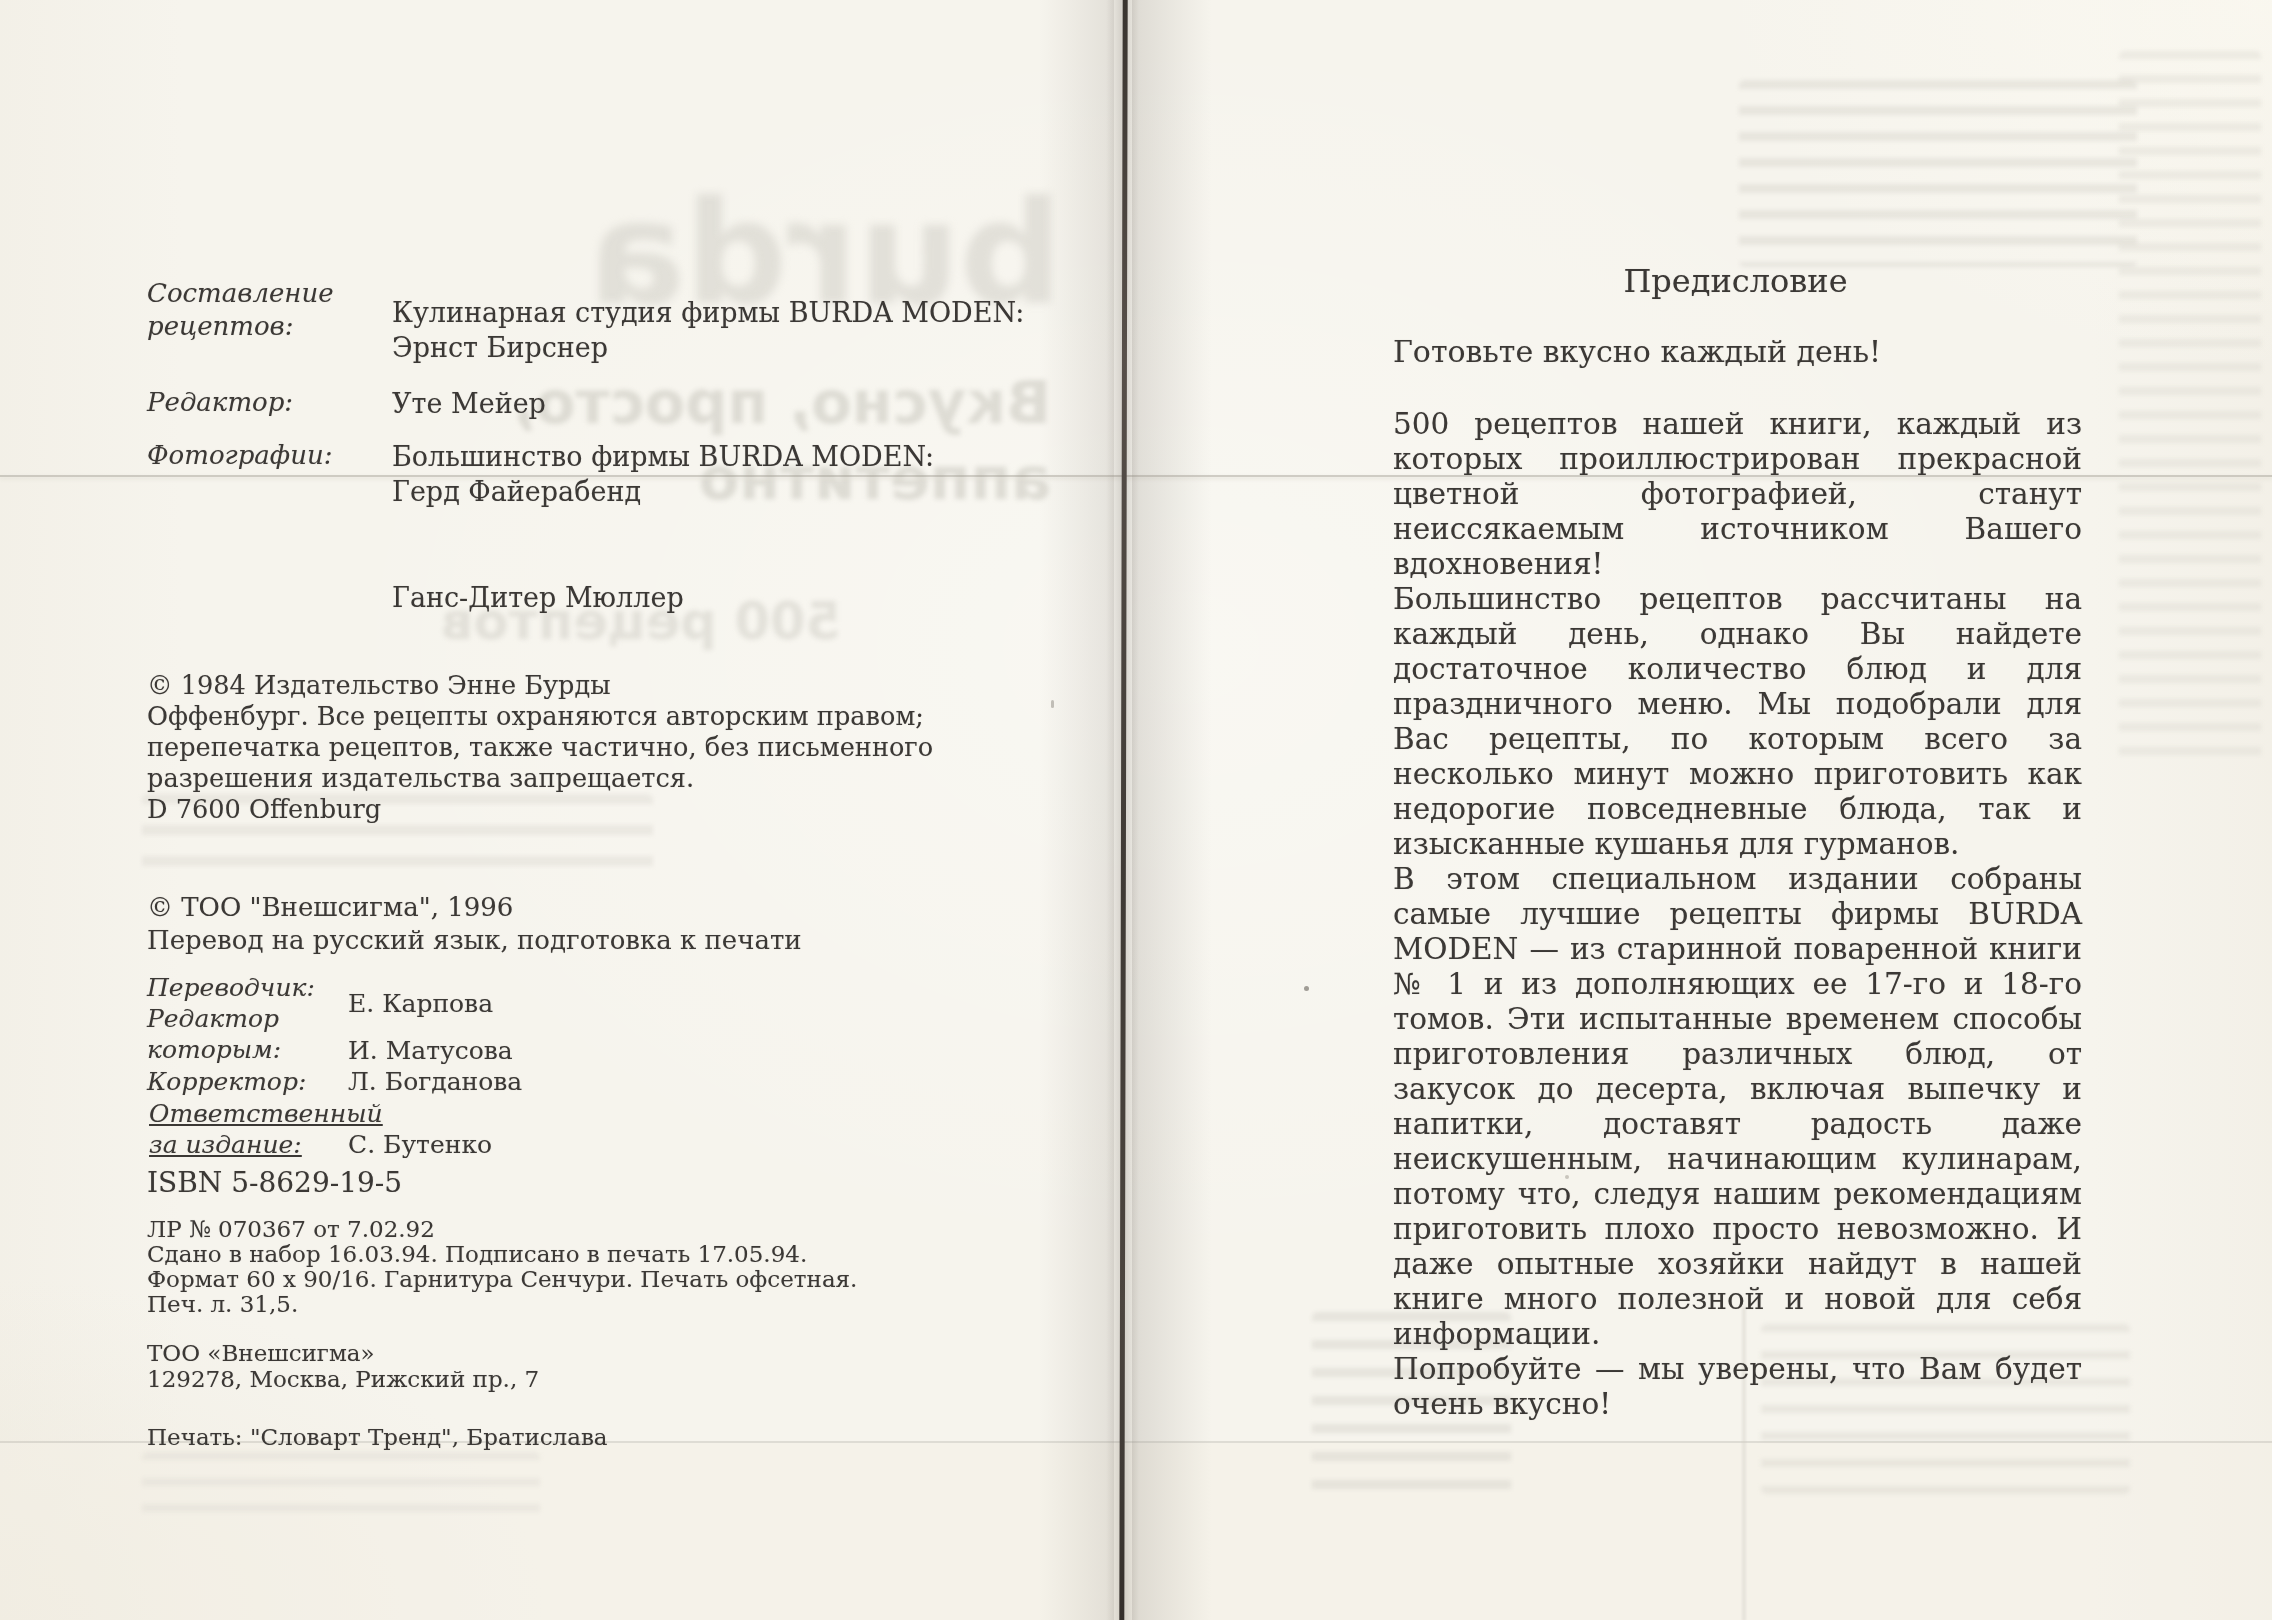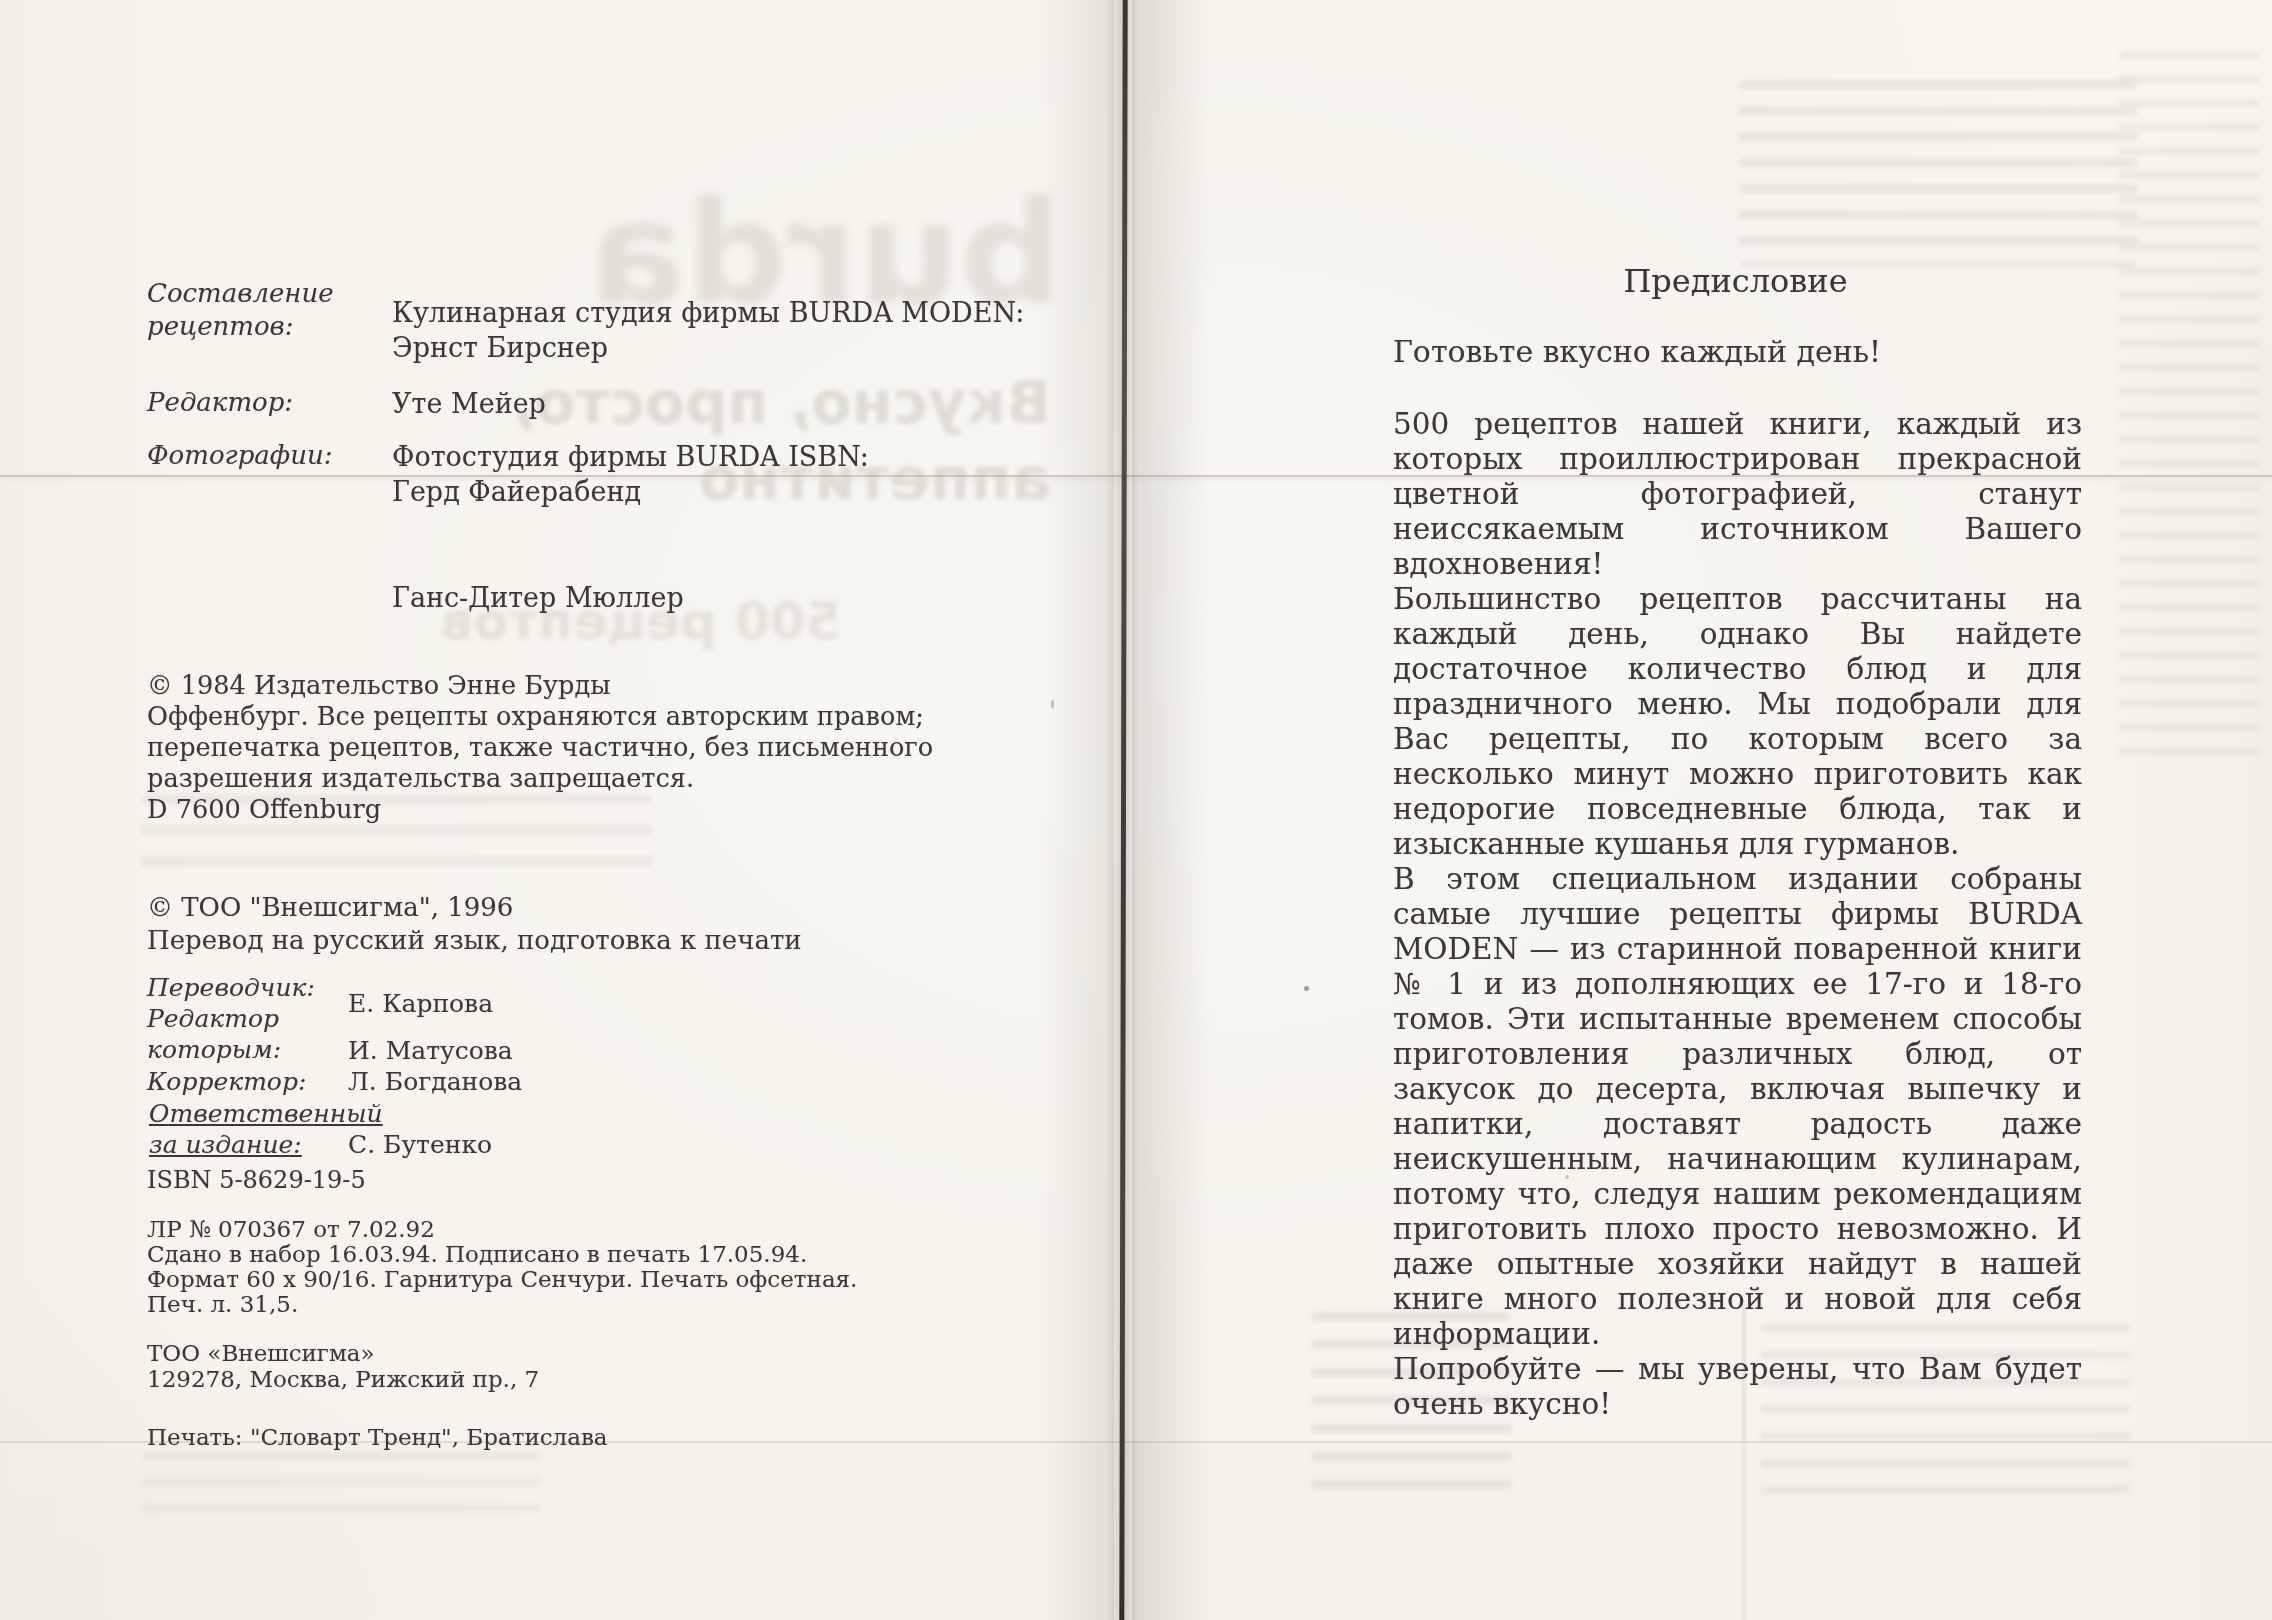--- a/index.html
+++ b/index.html
@@ -85,21 +85,21 @@
   .c3l{left:147px;top:439px;}  .c3v{left:392px;top:439px;}
   .c4l{left:147px;top:528px;}  .c4v{left:392px;top:580px;}
   .copy1984{left:147px;top:670px;font-size:25.6px;line-height:31px;}
   .copy1996{left:147px;top:891px;font-size:26px;line-height:33px;}
   .slbl{font-style:italic;font-size:25px;line-height:31px;}
   .sval{font-size:25px;line-height:31px;}
   .s1l{left:147px;top:972px;} .s1v{left:348px;top:972px;margin-top:16px;}
   .s2l{left:147px;top:1003px;} .s2v{left:348px;top:1035px;}
   .s3l{left:147px;top:1066px;} .s3v{left:348px;top:1066px;}
   .s4l{left:149px;top:1098px;text-decoration:underline;} .s4v{left:348px;top:1129px;}
-  .isbn{left:147px;top:1166px;font-size:24px;}
+  .isbn{left:147px;top:1166px;font-size:28px;}
   .printdetails{left:147px;top:1217px;font-size:23px;line-height:25px;}
   .publisher{left:147px;top:1341px;font-size:23px;line-height:25.6px;}
   .printer{left:147px;top:1424px;font-size:23px;}
 
   .preface-heading{position:absolute;left:1392px;top:262px;width:687px;margin:0;
     font-size:32px;font-weight:normal;text-align:center;
     text-shadow:0 0 1.1px rgba(59,56,53,0.22);}
   .preface-lead{position:absolute;left:1393px;top:334px;width:687px;margin:0;
     font-size:30px;text-shadow:0 0 1.1px rgba(59,56,53,0.22);}
   .preface-body{position:absolute;left:1393px;top:407px;width:689px;
@@ -134,21 +134,21 @@
   <section class="page">
     <div class="blk lbl c1l">Составление
 рецептов:</div>
     <div class="blk val c1v">Кулинарная студия фирмы BURDA MODEN:
 Эрнст Бирснер</div>
 
     <div class="blk lbl c2l">Редактор:</div>
     <div class="blk val c2v">Уте Мейер</div>
 
     <div class="blk lbl c3l">Фотографии:</div>
-    <div class="blk val c3v">Фотостудия фирмы BURDA ISBN:
+    <div class="blk val c3v">Большинство фирмы BURDA MODEN:
 Герд Файерабенд</div>
 
     <div class="blk val c4v">Ганс-Дитер Мюллер</div>
 
     <div class="blk copy1984">© 1984 Издательство Энне Бурды
 Оффенбург. Все рецепты охраняются авторским правом;
 перепечатка рецептов, также частично, без письменного
 разрешения издательства запрещается.
 D 7600 Offenburg</div>
     <div class="blk copy1996">© ТОО "Внешсигма", 1996

